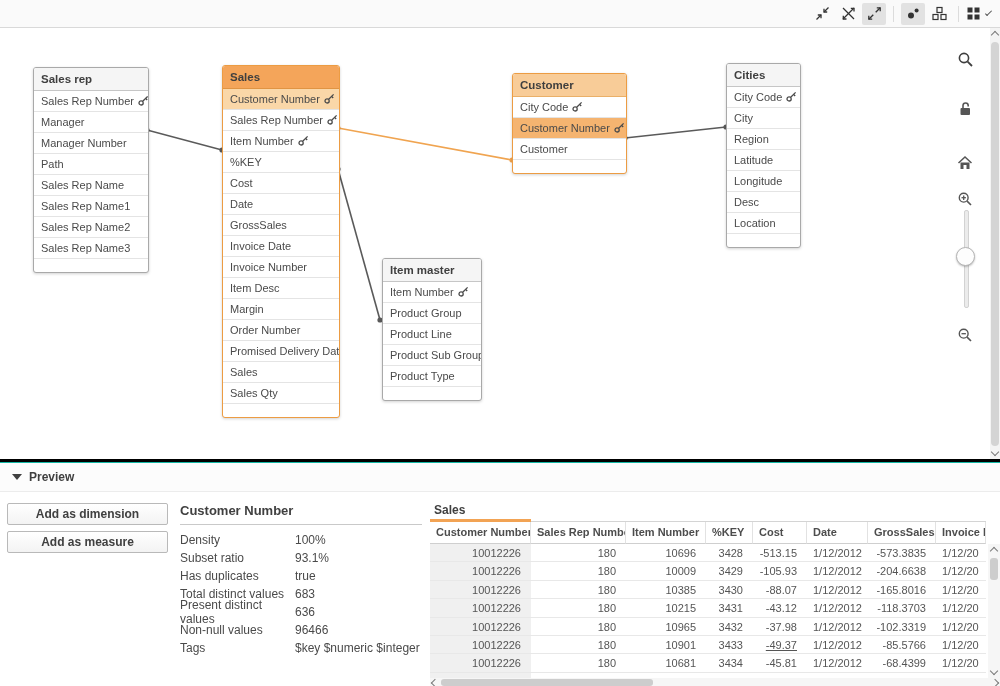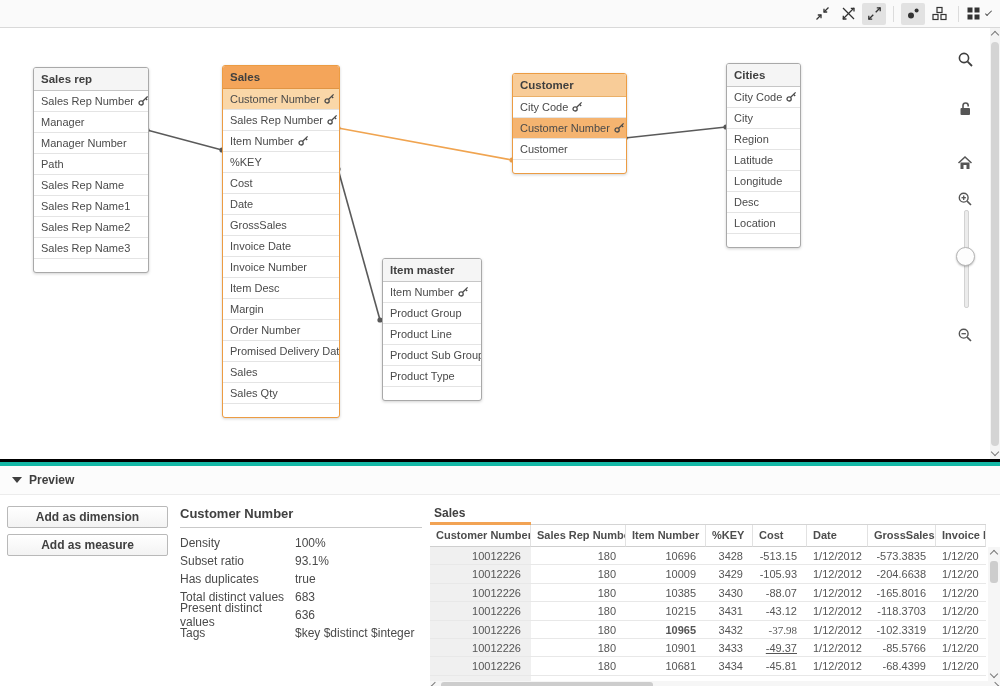--- a/index.html
+++ b/index.html
@@ -64,21 +64,21 @@
   .vscroll .thumb { position:absolute; left:1px; width:8px; background:#d4d4d4; border-radius:4px; }
   .chev { width:5px; height:5px; border-right:1.2px solid #7a7a7a; border-bottom:1.2px solid #7a7a7a; }
   .chev.up    { transform:rotate(-135deg); }
   .chev.down  { transform:rotate(45deg); }
   .chev.left  { transform:rotate(135deg); }
   .chev.right { transform:rotate(-45deg); }
   .arrowbox { position:absolute; display:flex; align-items:center; justify-content:center; }
   
   .preview {
     position:absolute; left:0; top:462px; width:1000px; height:224px;
-    background:#fff; border-top:4px solid #14b8a6; box-sizing:border-box;
+    background:#fff; border-top:1px solid #14b8a6; box-sizing:border-box;
   }
   .preview-header {
     height:28px; display:flex; align-items:center; padding-left:12px;
     background:#fcfcfc; border-bottom:1px solid #ececec; cursor:pointer;
   }
   .caret { width:0; height:0; border-left:5px solid transparent; border-right:5px solid transparent;
     border-top:6px solid #404040; margin-right:7px; }
   .preview-title { font-size:12px; font-weight:700; color:#404040; }
   .pbtn {
     position:absolute; left:7px; width:161px; height:22px; box-sizing:border-box;
@@ -454,22 +454,26 @@
           </div>
           <div class="fdrow">
             <span class="lbl">Total distinct values</span>
             <span class="val">683</span>
           </div>
           <div class="fdrow">
             <span class="lbl">Present distinct values</span>
             <span class="val">636</span>
           </div>
           <div class="fdrow">
+            <span class="lbl">Non-null values</span>
+            <span class="val">96466</span>
+          </div>
+          <div class="fdrow">
             <span class="lbl">Tags</span>
-            <span class="val">$key $distinct $integer</span>
+            <span class="val">$key $numeric $integer</span>
           </div>
         </div>
     </div>
 
     <div class="ptable">
       <div class="ttitle">Sales</div>
       <div class="tind" id="tind" style="width: 101px;"></div>
       <div class="tind-rest" id="tindrest" style="left: 101px; width: 455px;"></div>
       <div class="grid-head" id="gridhead">
           <div class="gh-cell" style="width: 101px;">Customer Number</div>
@@ -518,23 +522,23 @@
             <div class="g-cell" style="width: 80px;">10215</div>
             <div class="g-cell" style="width: 47px;">3431</div>
             <div class="g-cell" style="width: 54px;">-43.12</div>
             <div class="g-cell" style="width: 61px;">1/12/2012</div>
             <div class="g-cell" style="width: 68px;">-118.3703</div>
             <div class="g-cell" style="width: 50px;">1/12/20</div>
           </div>
           <div class="g-row">
             <div class="g-cell selcol" style="width: 101px;">10012226</div>
             <div class="g-cell" style="width: 95px;">180</div>
-            <div class="g-cell" style="width: 80px; font-weight: bold;">10965</div>
+            <div class="g-cell" style="width: 80px;">10965</div>
             <div class="g-cell" style="width: 47px;">3432</div>
-            <div class="g-cell" style="width: 54px; font-family: Liberation Serif, serif;">-37.98</div>
+            <div class="g-cell" style="width: 54px;">-37.98</div>
             <div class="g-cell" style="width: 61px;">1/12/2012</div>
             <div class="g-cell" style="width: 68px;">-102.3319</div>
             <div class="g-cell" style="width: 50px;">1/12/20</div>
           </div>
           <div class="g-row">
             <div class="g-cell selcol" style="width: 101px;">10012226</div>
             <div class="g-cell" style="width: 95px;">180</div>
             <div class="g-cell" style="width: 80px;">10901</div>
             <div class="g-cell" style="width: 47px;">3433</div>
             <div class="g-cell" style="width: 54px; text-decoration: underline;">-49.37</div>

